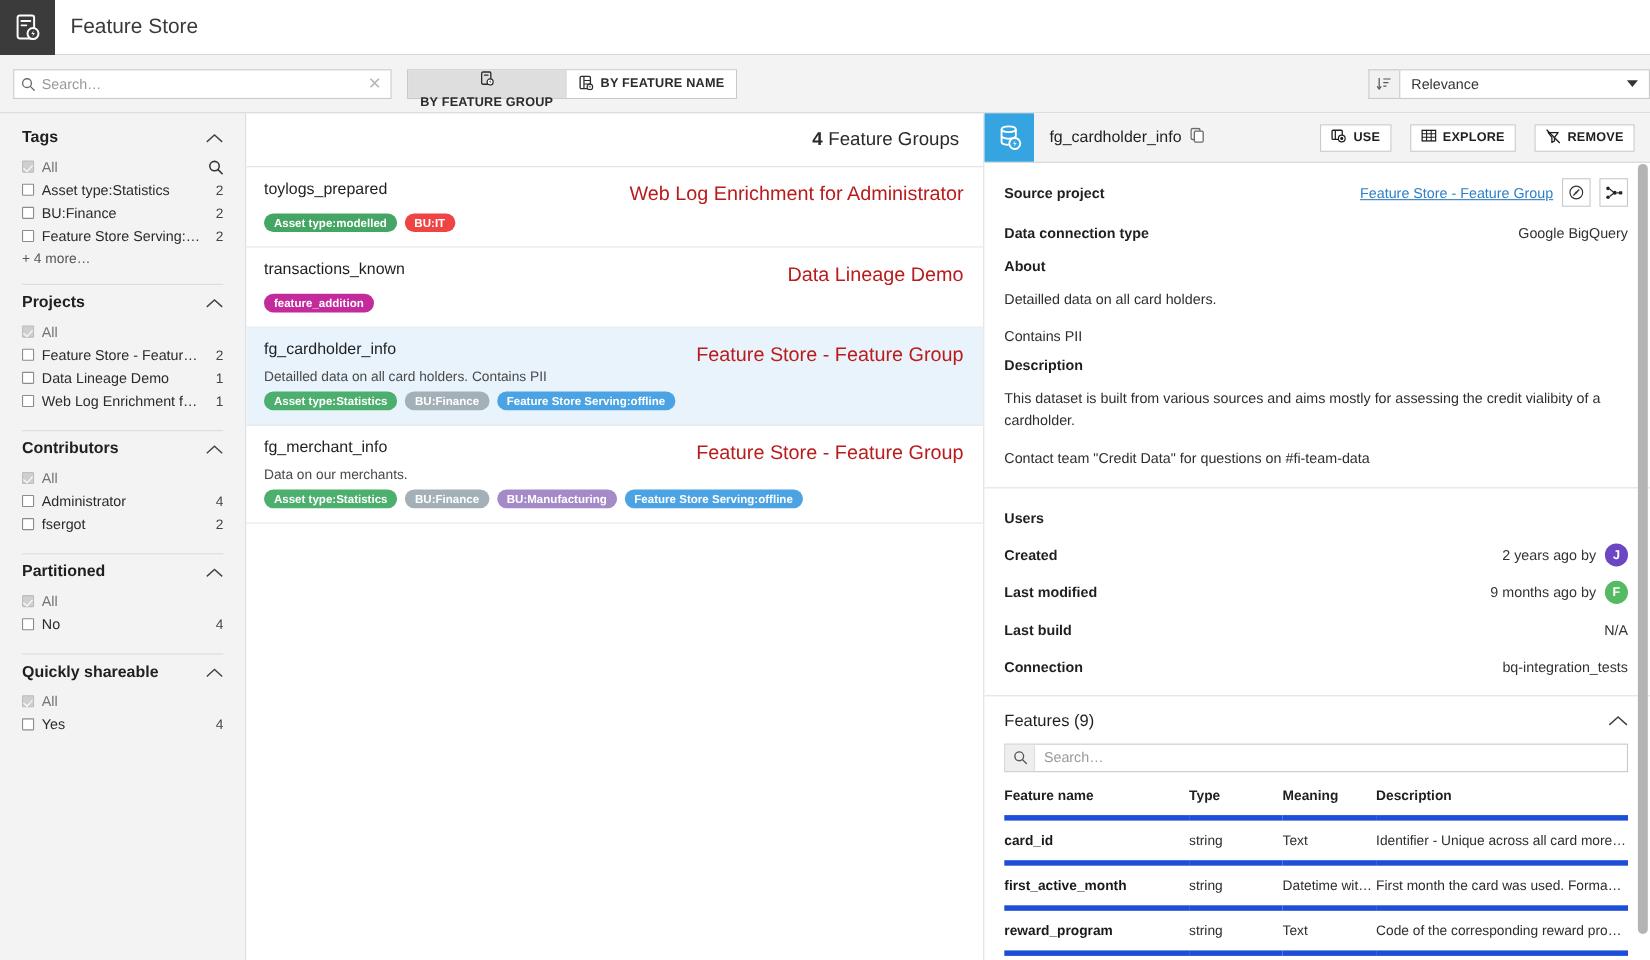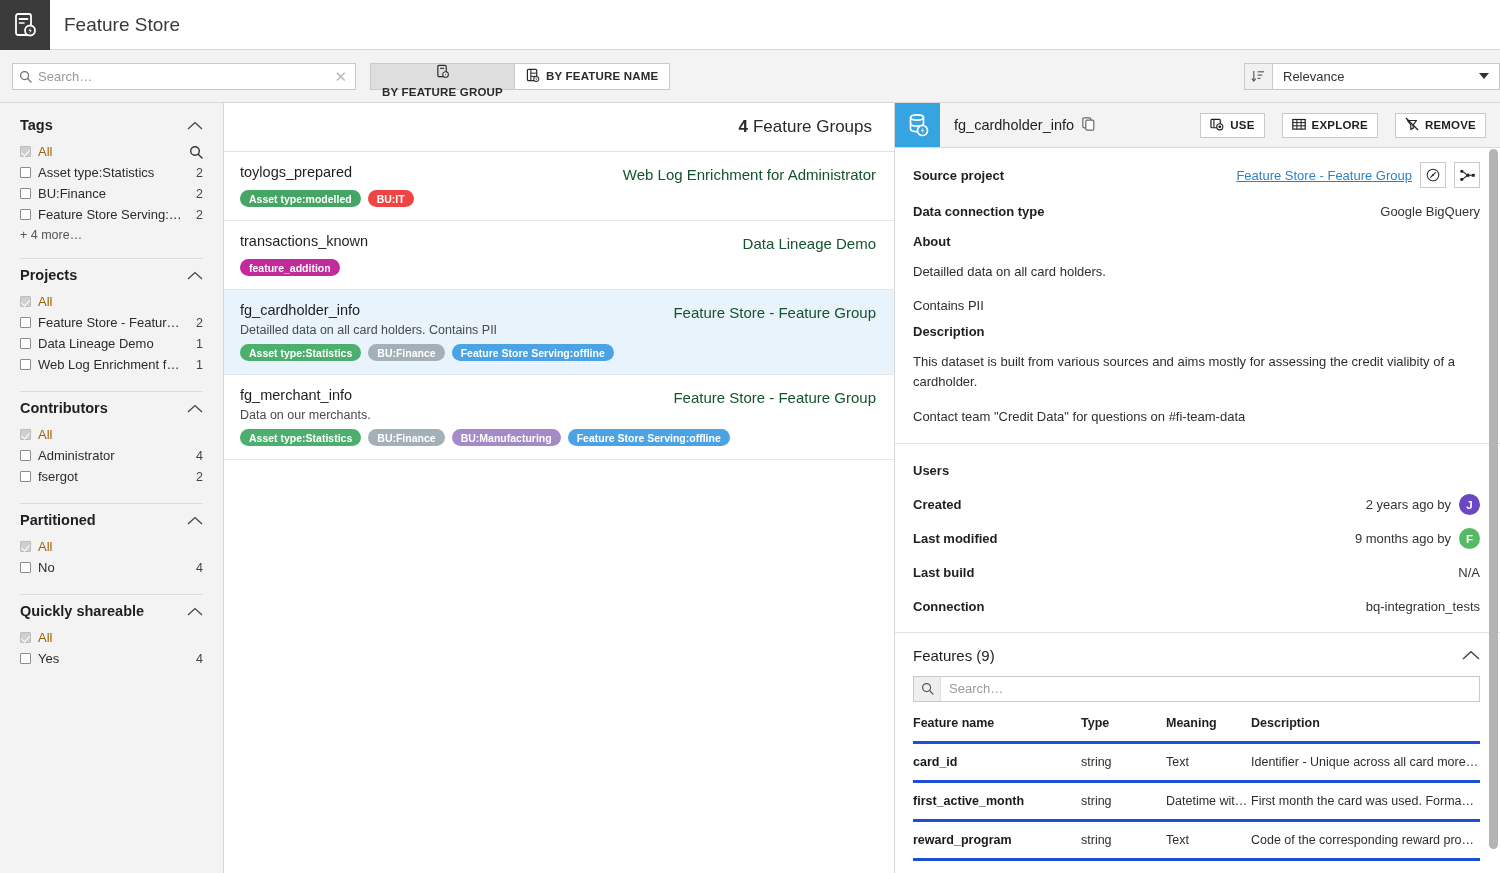--- a/index.html
+++ b/index.html
@@ -105,21 +105,21 @@
     width: 11px; height: 11px; flex: 0 0 11px;
     border: 1px solid #8c8c8c; background: #fff; margin-right: 7px;
     border-radius: 1px;
   }
   .facet-row.all .cb { background: #cfcfcf; border-color: #bdbdbd; position: relative; }
   .facet-row.all .cb::after {
     content: ""; position: absolute; left: 2px; top: 1px;
     width: 4px; height: 7px; border: solid #fff; border-width: 0 1.6px 1.6px 0;
     transform: rotate(42deg);
   }
-  .facet-row.all .lbl { color: #a16207; }
+  .facet-row.all .lbl { color: #737373; }
   .facet-row .lbl { flex: 1 1 auto; white-space: nowrap; overflow: hidden; text-overflow: ellipsis; }
   .facet-row .cnt { color: #444; font-size: 12.5px; padding-left: 8px; }
   .facet-more { font-size: 12.5px; color: #555; margin-top: 3px; cursor: pointer; }
   .facet-search { cursor: pointer; display: flex; }
 
   
   .results {
     flex: 1 1 auto; min-width: 0;
     background: #ffffff;
     border-right: 1px solid #d8d8d8;
@@ -136,21 +136,21 @@
   .results-head b { font-weight: bold; margin-right: 5px; }
   .result-row {
     padding: 12px 18px 13px 16px;
     border-bottom: 1px solid #e6e6e6;
     cursor: pointer;
     position: relative;
   }
   .result-row.selected { background: #e8f3fb; }
   .rr-top { display: flex; align-items: flex-start; justify-content: space-between; gap: 14px; }
   .rr-name { font-size: 14.5px; color: #1f1f1f; }
-  .rr-project { font-size: 15px; color: #14532d; white-space: nowrap; padding-top: 2px; }
+  .rr-project { font-size: 18px; color: #b91c1c; white-space: nowrap; padding-top: 2px; }
   .rr-desc { font-size: 12.5px; color: #4a4a4a; margin-top: 2px; }
   .chips { display: flex; flex-wrap: wrap; gap: 7px; margin-top: 7px; }
   .chip {
     display: inline-flex; align-items: center;
     height: 17px; padding: 0 9px;
     border-radius: 9px;
     font-size: 10.5px; font-weight: bold; color: #ffffff;
     white-space: nowrap;
   }
 
@@ -240,21 +240,21 @@
   .feat-search input::placeholder { color: #9a9a9a; }
 
   table.feat { width: 100%; border-collapse: collapse; table-layout: fixed; }
   table.feat th {
     text-align: left; font-size: 12.5px; font-weight: bold; color: #1f1f1f;
     padding: 0 0 11px 0;
   }
   table.feat td {
     font-size: 12.5px; color: #2e2e2e;
     padding: 11px 0 11px 0;
-    border-top: 3px solid #1d4ed8;
+    border-top: 5px solid #1d4ed8;
     white-space: nowrap; overflow: hidden; text-overflow: ellipsis;
   }
   table.feat td.fname { font-weight: bold; color: #1a1a1a; }
   .col-name { width: 168px; }
   .col-type { width: 85px; }
   .col-mean { width: 85px; }
   .col-desc { width: auto; }
 
   .vscroll {
     position: absolute; right: 2px; top: 46px;

